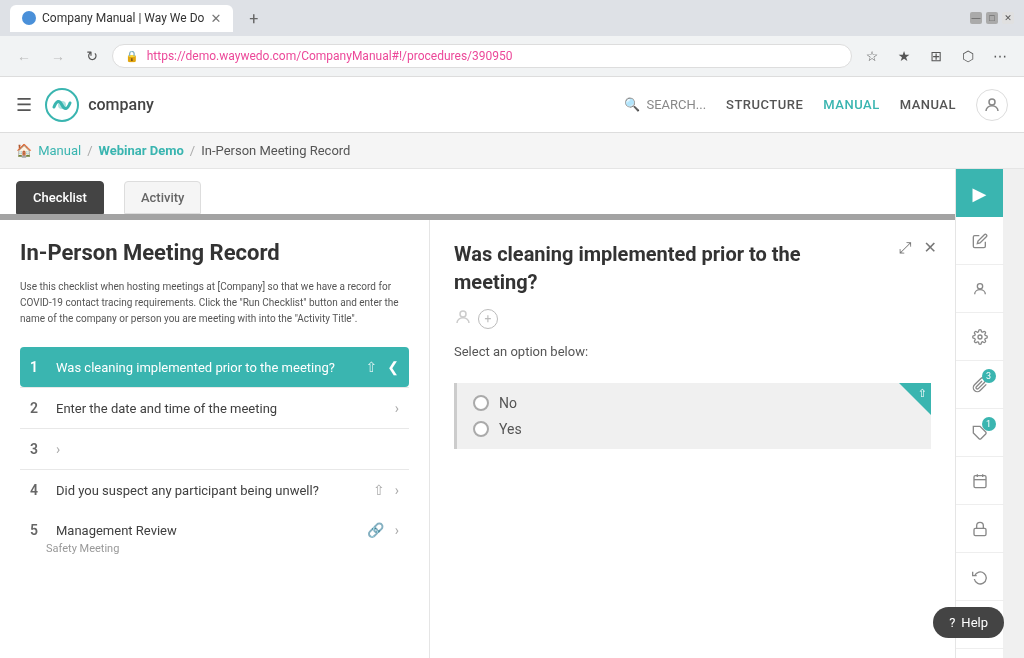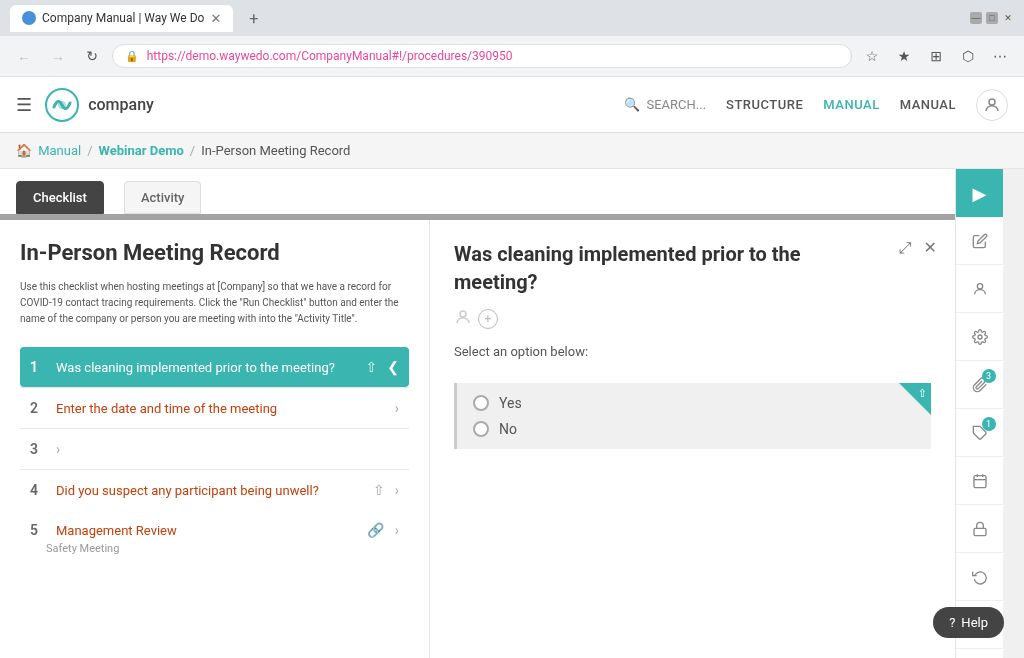--- a/index.html
+++ b/index.html
@@ -58,21 +58,21 @@
     
     .checklist-panel { width: 430px; border-right: 1px solid #e5e5e5; padding: 20px 20px; }
     .checklist-title { font-size: 22px; font-weight: 700; color: #333; margin-bottom: 14px; }
     .checklist-desc { font-size: 10px; color: #555; line-height: 1.6; margin-bottom: 20px; }
     .checklist-items { display: flex; flex-direction: column; gap: 0; }
     .checklist-item { display: flex; align-items: center; padding: 12px 10px; border-top: 1px solid #e8e8e8; gap: 10px; cursor: pointer; }
     .checklist-item:first-child { border-top: none; }
     .checklist-item.active { background: #3ab5b0; border-radius: 4px; border-top-color: transparent; }
     .item-num { font-size: 14px; font-weight: 600; color: #666; min-width: 16px; }
     .checklist-item.active .item-num { color: #fff; }
-    .item-label { flex: 1; font-size: 13px; color: #c2410c; }
+    .item-label { flex: 1; font-size: 13px; color: #404040; }
     .checklist-item.active .item-label { color: #fff; }
     .item-share { color: #aaa; font-size: 14px; }
     .checklist-item.active .item-share { color: rgba(255,255,255,0.8); }
     .item-arrow { color: #aaa; font-size: 14px; }
     .checklist-item.active .item-arrow { color: #fff; }
     .item-sub { font-size: 11px; color: #999; margin-left: 26px; margin-top: -8px; padding-bottom: 8px; border-top: none; }
 
     
     .content-panel { flex: 1; padding: 20px 24px; position: relative; }
     .panel-actions { position: absolute; top: 16px; right: 16px; display: flex; gap: 8px; }
@@ -249,25 +249,25 @@
         </div>
 
         <p class="select-label">Select an option below:</p>
 
         <div class="options-box">
           <div class="share-corner">
             <span class="share-corner-icon">⇧</span>
           </div>
           <div class="option-row">
             <div class="radio-circle"></div>
-            <span class="option-label">Yes</span>
+            <span class="option-label">No</span>
           </div>
           <div class="option-row">
             <div class="radio-circle"></div>
-            <span class="option-label">No</span>
+            <span class="option-label">Yes</span>
           </div>
         </div>
       </div>
     </div>
   </div>
 
   <div class="right-sidebar">
     <div class="sidebar-top">
       <span class="sidebar-play">▶</span>
     </div>

